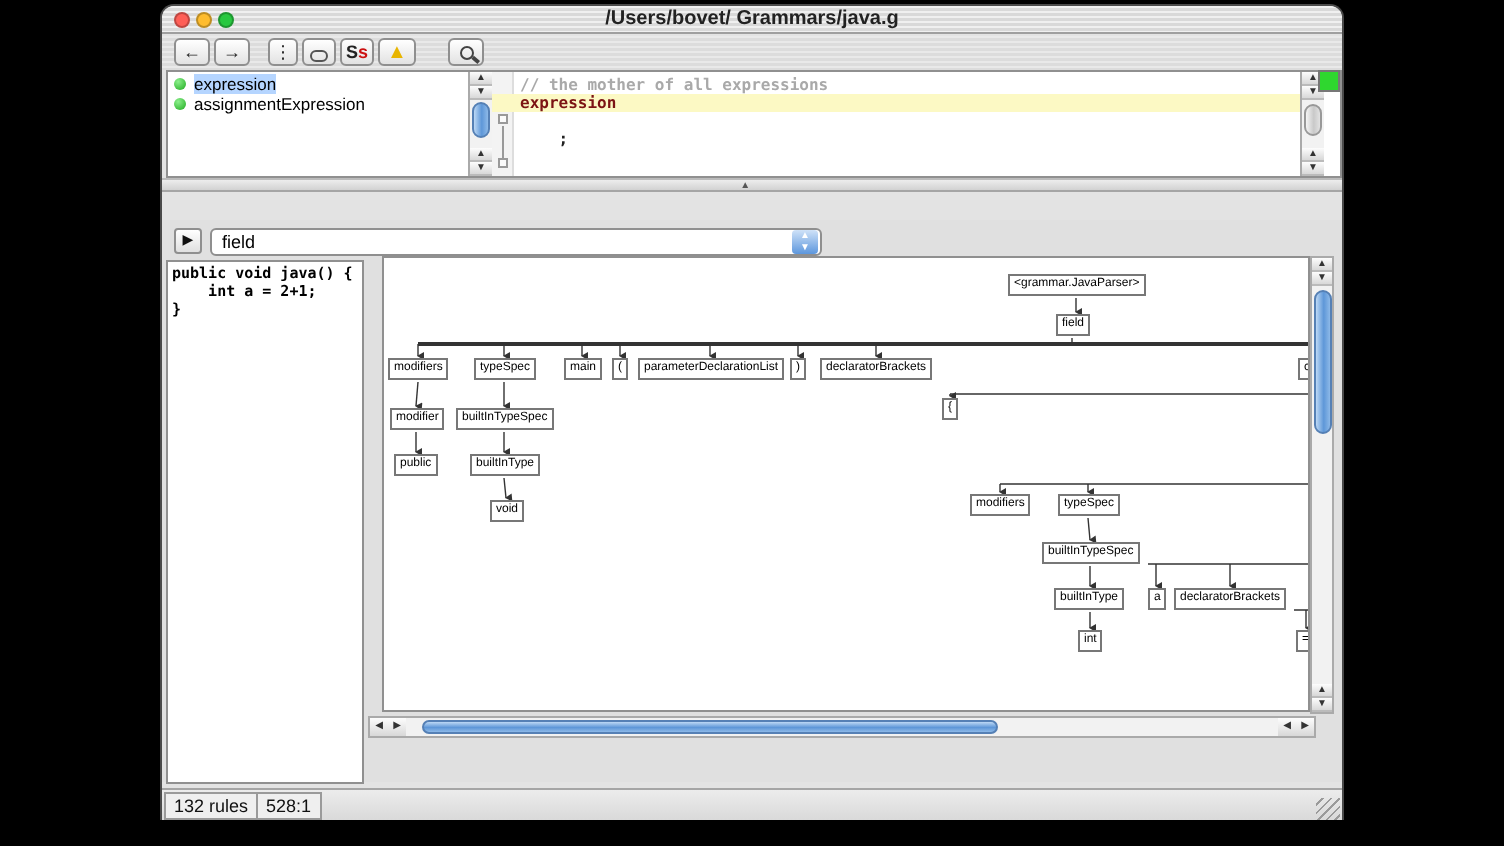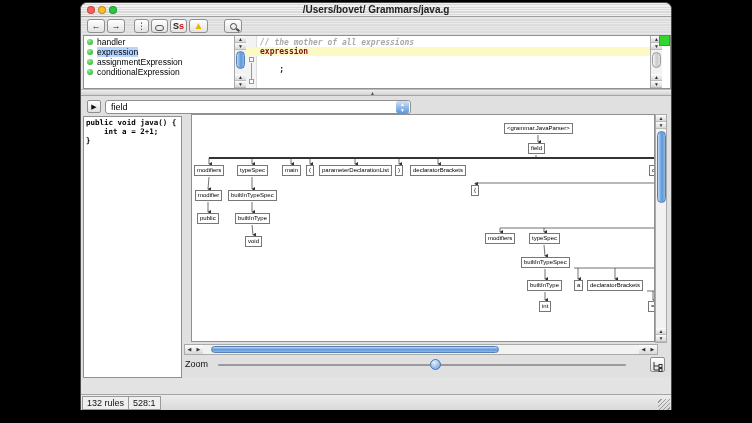--- a/index.html
+++ b/index.html
@@ -33,31 +33,31 @@
   .sb-thumb-gray { position:absolute; left:1px; width:9px; border-radius:5px;
     background:linear-gradient(90deg,#f5f5f5,#c9c9c9 55%,#e2e2e2); border:1px solid #999; }
   .editor { position:absolute; left:162px; top:0; width:404px; height:52px; background:#fff; overflow:hidden;
     font-family:"DejaVu Sans Mono", monospace; font-size:8px; font-weight:bold; }
   .gutter { position:absolute; left:0; top:0; width:11px; height:100%; background:#f3f3f3; border-right:1px solid #ddd; }
   .fold-box { position:absolute; left:3px; width:5px; height:5px; border:1px solid #999; background:#fafafa; }
   .fold-line { position:absolute; left:5px; width:1px; background:#999; }
   .ed-lines { position:absolute; left:14px; top:2px; right:0; }
   .ed-line { height:9px; line-height:9px; white-space:pre; }
   .ed-line.hl { background:#fcf9c4; margin-left:-14px; padding-left:14px; }
-  .tok-comment { color:#a9a9a9; font-style:italic; }
+  .tok-comment { color:#a9a9a9; }
   .tok-rule { color:#7c1414; }
   .tok-ref { color:#8a1f7a; }
   .tok-plain { color:#222; }
   .indicator { position:absolute; left:578px; top:32px; width:11px; height:11px; background:#2fd72f; border:1px solid #777; }
   .ed-vscroll { right:24px; }
   
   .splitter { position:absolute; left:0; top:86px; width:100%; height:7px; background:linear-gradient(#ededed,#d2d2d2); border-top:1px solid #bbb; border-bottom:1px solid #a5a5a5; }
   .splitter .grab { position:absolute; left:49%; top:0px; font-size:5px; color:#555; }
   
-  .interp { position:absolute; left:0; top:93px; width:100%; height:281px; background:#e0e0e0; }
+  .interp { position:absolute; left:0; top:107px; width:100%; height:281px; background:#e0e0e0; }
   .play-btn { position:absolute; left:6px; top:4px; width:14px; height:13px; background:linear-gradient(#fff,#e0e0e0);
     border:1px solid #8f8f8f; border-radius:2px; font-size:7px; line-height:12px; text-align:center; color:#111; }
   .combo { position:absolute; left:24px; top:4px; width:306px; height:14px; background:#fff;
     border:1px solid #8f8f8f; border-radius:3px; font-size:9px; line-height:12px; padding-left:5px; color:#000; }
   .combo-stepper { position:absolute; right:1px; top:0px; width:13px; height:12px; border-radius:2px;
     background:linear-gradient(#cfe2f8,#5d97dd); font-size:5px; line-height:6px; color:#fff; text-align:center; }
   .input-panel { position:absolute; left:2px; top:20px; width:99px; height:262px; background:#fff; border:1px solid #909090;
     font-family:"DejaVu Sans Mono", monospace; font-size:7.5px; font-weight:bold; color:#000; padding:1px 0 0 2px; }
   .input-panel div { height:9px; line-height:9px; white-space:pre; }
   .tree-panel { position:absolute; left:110px; top:18px; width:464px; height:228px; background:#fff; border:1px solid #909090; overflow:hidden; }
@@ -113,24 +113,22 @@
     <div class="tbtn" style="left:26px; width:18px;"><span>→</span></div>
     <div class="tbtn" style="left:53px; width:15px;"><span>⋮</span></div>
     <div class="tbtn" style="left:70px; width:17px;"><span class="icon-diagram"></span></div>
     <div class="tbtn" style="left:89px; width:17px; font-weight:bold;"><span><span>S</span><span class="ss-red">s</span></span></div>
     <div class="tbtn" style="left:108px; width:19px;"><span class="warn">▲</span></div>
     <div class="tbtn" style="left:143px; width:18px;"><span class="icon-mag"></span></div>
   </div>
 
   <div class="top-section">
     <div class="rule-list" id="rule-list">
-        <div class="rule-item"><span class="rule-dot"></span><span class="rule-label">handler</span></div>
         <div class="rule-item"><span class="rule-dot"></span><span class="rule-label sel">expression</span></div>
         <div class="rule-item"><span class="rule-dot"></span><span class="rule-label">assignmentExpression</span></div>
-        <div class="rule-item"><span class="rule-dot"></span><span class="rule-label">conditionalExpression</span></div>
       </div>
     <div class="vscroll" style="left:150px; height:52px;">
       <div class="sb-arrow">▲</div>
       <div class="sb-arrow">▼</div>
       <div class="sb-thumb-blue" style="top:15px; height:18px;"></div>
       <div class="sb-arrow" style="position:absolute; bottom:7px; width:100%;">▲</div>
       <div class="sb-arrow" style="position:absolute; bottom:0; width:100%;">▼</div>
     </div>
     <div class="editor">
       <div class="gutter">
@@ -241,34 +239,20 @@
       <div class="sb-arrow" style="position:absolute; bottom:7px; width:100%;">▲</div>
       <div class="sb-arrow" style="position:absolute; bottom:0; width:100%;">▼</div>
     </div>
     <div class="hscroll">
       <div class="h-arrow" style="left:0;">◀</div>
       <div class="h-arrow" style="left:9px;">▶</div>
       <div class="h-thumb"></div>
       <div class="h-arrow" style="right:9px;">◀</div>
       <div class="h-arrow" style="right:0;">▶</div>
     </div>
-    <div class="zoom-row">
-      <span class="zoom-label">Zoom</span>
-      <div class="zoom-track">
-        <div class="zoom-thumb" style="top:-5px;"></div>
-      </div>
-      <div class="tree-btn">
-        <svg width="11" height="11" viewBox="0 0 11 11">
-          <polyline points="2,1 2,9 8,9" fill="none" stroke="#333" stroke-width="1"></polyline>
-          <polyline points="2,5 7,5" fill="none" stroke="#333" stroke-width="1"></polyline>
-          <rect x="7" y="3.5" width="3" height="3" fill="none" stroke="#333" stroke-width="1"></rect>
-          <rect x="7" y="7.5" width="3" height="3" fill="none" stroke="#333" stroke-width="1"></rect>
-        </svg>
-      </div>
-    </div>
   </div>
 
 
   <div class="statusbar">
     <div class="status-cell" style="left:1px;">132 rules</div>
     <div class="status-cell" style="left:47px;">528:1</div>
     <div class="resize-grip"></div>
   </div>
 
 </div>

